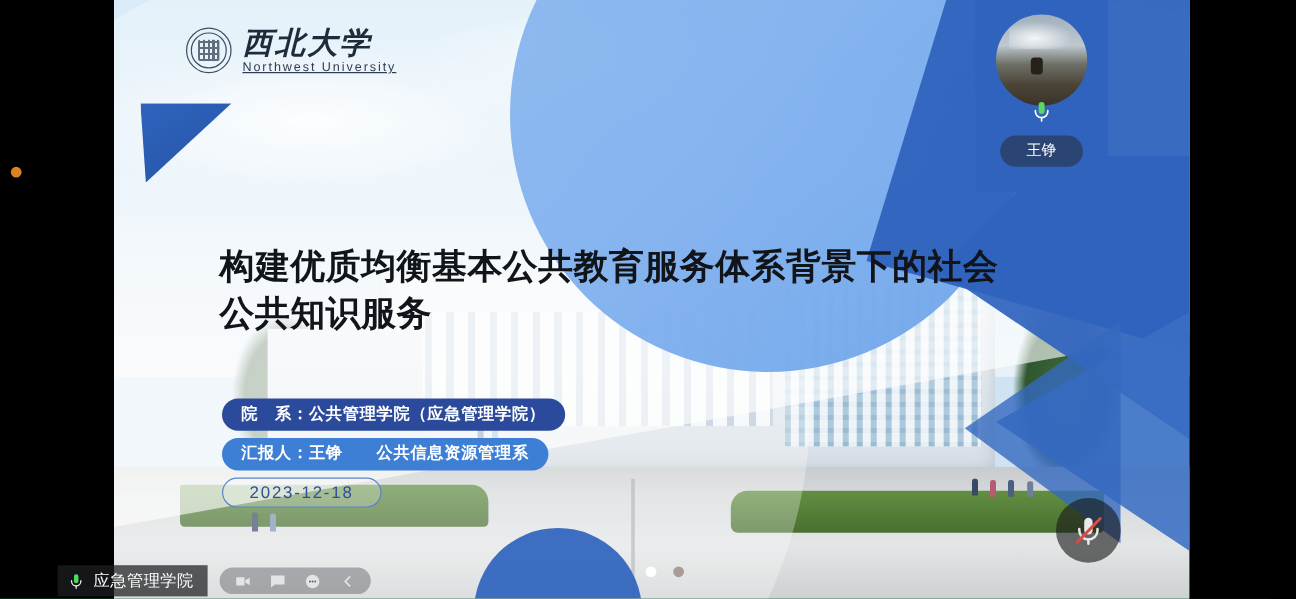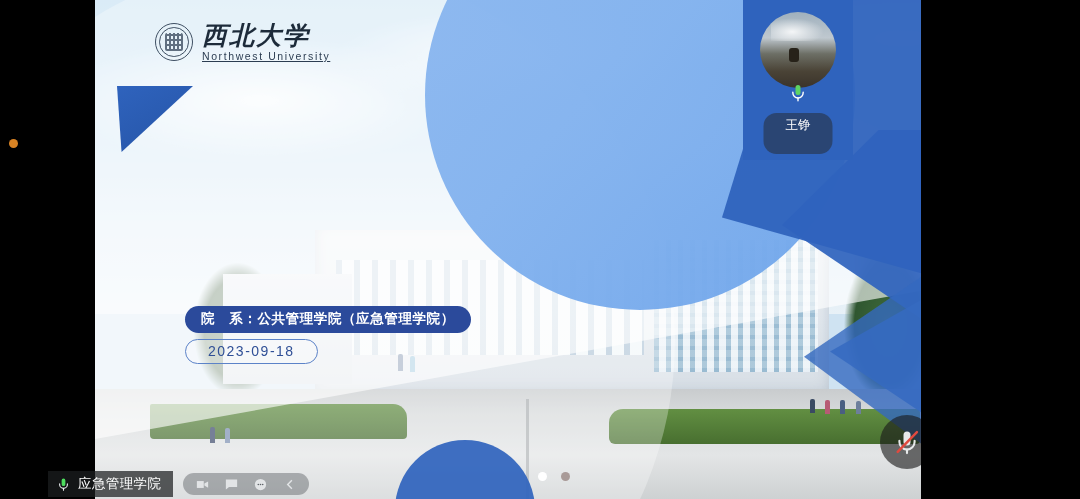--- a/index.html
+++ b/index.html
@@ -2,21 +2,21 @@
 <html><head>
 <meta charset="utf-8">
 <style>
   * { box-sizing: border-box; margin: 0; padding: 0; }
   html, body {
     width: 1080px; height: 499px;
     background: #000;
     font-family: "Liberation Sans", "DejaVu Sans", sans-serif;
     overflow: hidden;
   }
-  #root { position: relative; width: 921px; height: 499px; background: #15803d; overflow: hidden; }
+  #root { position: relative; width: 991px; height: 499px; background: #15803d; overflow: hidden; }
 
   
   .letterbox-left { position: absolute; left: 0; top: 0; width: 95px; height: 499px; background: #000; }
   .orange-dot {
     position: absolute; left: 9px; top: 139px; width: 9px; height: 9px;
     border-radius: 50%; background: #d98324;
   }
   .letterbox-right { position: absolute; left: 1012px; top: 0; width: 68px; height: 499px; background: #000; }
 
   
@@ -172,21 +172,21 @@
     font-size: 29px; font-weight: 700; color: #111418;
     line-height: 1.33; letter-spacing: .5px;
   }
 
   
   .pill-wrap { position: absolute; left: 90px; top: 306px; display: flex; flex-direction: column; gap: 6px; align-items: flex-start; }
   .pill {
     display: inline-block; color: #fff; font-weight: 700; font-size: 13.5px;
     padding: 4px 16px 5px; border-radius: 14px; white-space: pre; letter-spacing: .6px;
   }
-  .pill-dept { background: #2b4a9b; }
+  .pill-dept { background: #2b4a9b; margin-top: 26px; }
   .pill-presenter { background: #3d7fd4; }
   .pill-date {
     display: inline-block; font-size: 14px; color: #2f4f96; letter-spacing: 1.5px;
     padding: 3px 22px 4px; border: 1.4px solid #5c83c8; border-radius: 14px;
     background: rgba(255,255,255,.22);
   }
 
   
   .tile {
     position: absolute; right: 68px; top: 0; width: 110px; height: 160px;
@@ -206,21 +206,21 @@
     background:#272219; border-radius:3px;
   }
   .mic-badge {
     position: absolute; left: 50%; top: 82px; transform: translateX(-50%);
     width: 22px; height: 22px; display:flex; align-items:center; justify-content:center;
   }
   .mic-badge svg { width: 20px; height: 20px; }
   .name-pill {
     position: absolute; left: 50%; top: 113px; transform: translateX(-50%);
     background: rgba(40,52,70,.62); color: #fff; font-size: 12.5px;
-    padding: 4px 22px 20px; border-radius: 13px; white-space: nowrap;
+    padding: 4px 22px 5px; border-radius: 13px; white-space: nowrap;
   }
 
   
   .mute-btn {
     position: absolute; right: 78px; bottom: 30px; width: 54px; height: 54px;
     border-radius: 50%; background: rgba(26,26,26,.62);
     display: flex; align-items: center; justify-content: center;
   }
   .mute-btn svg { width: 28px; height: 28px; }
 
@@ -294,24 +294,26 @@
     <div class="bl-circle"></div>
 
     <div class="logo">
       <div class="seal"></div>
       <div class="logo-text">
         <span class="logo-cn">西北大学</span>
         <span class="logo-en">Northwest University</span>
       </div>
     </div>
 
+    <div class="title">构建优质均衡基本公共教育服务体系背景下的社会公共知识服务</div>
 
     <div class="pill-wrap">
       <span class="pill pill-dept">院　系：公共管理学院（应急管理学院）</span>
-      <span class="pill-date">2023-09-18</span>
+      <span class="pill pill-presenter">汇报人：王铮　　公共信息资源管理系</span>
+      <span class="pill-date">2023-12-18</span>
     </div>
 
     <div class="page-dots">
       <span class="dot active"></span>
       <span class="dot inactive"></span>
     </div>
 
     <div class="mute-btn">
       <svg viewBox="0 0 24 24">
         <path d="M12 3a3 3 0 0 0-3 3v6a3 3 0 0 0 6 0V6a3 3 0 0 0-3-3z" fill="#e7e9ea"></path>

